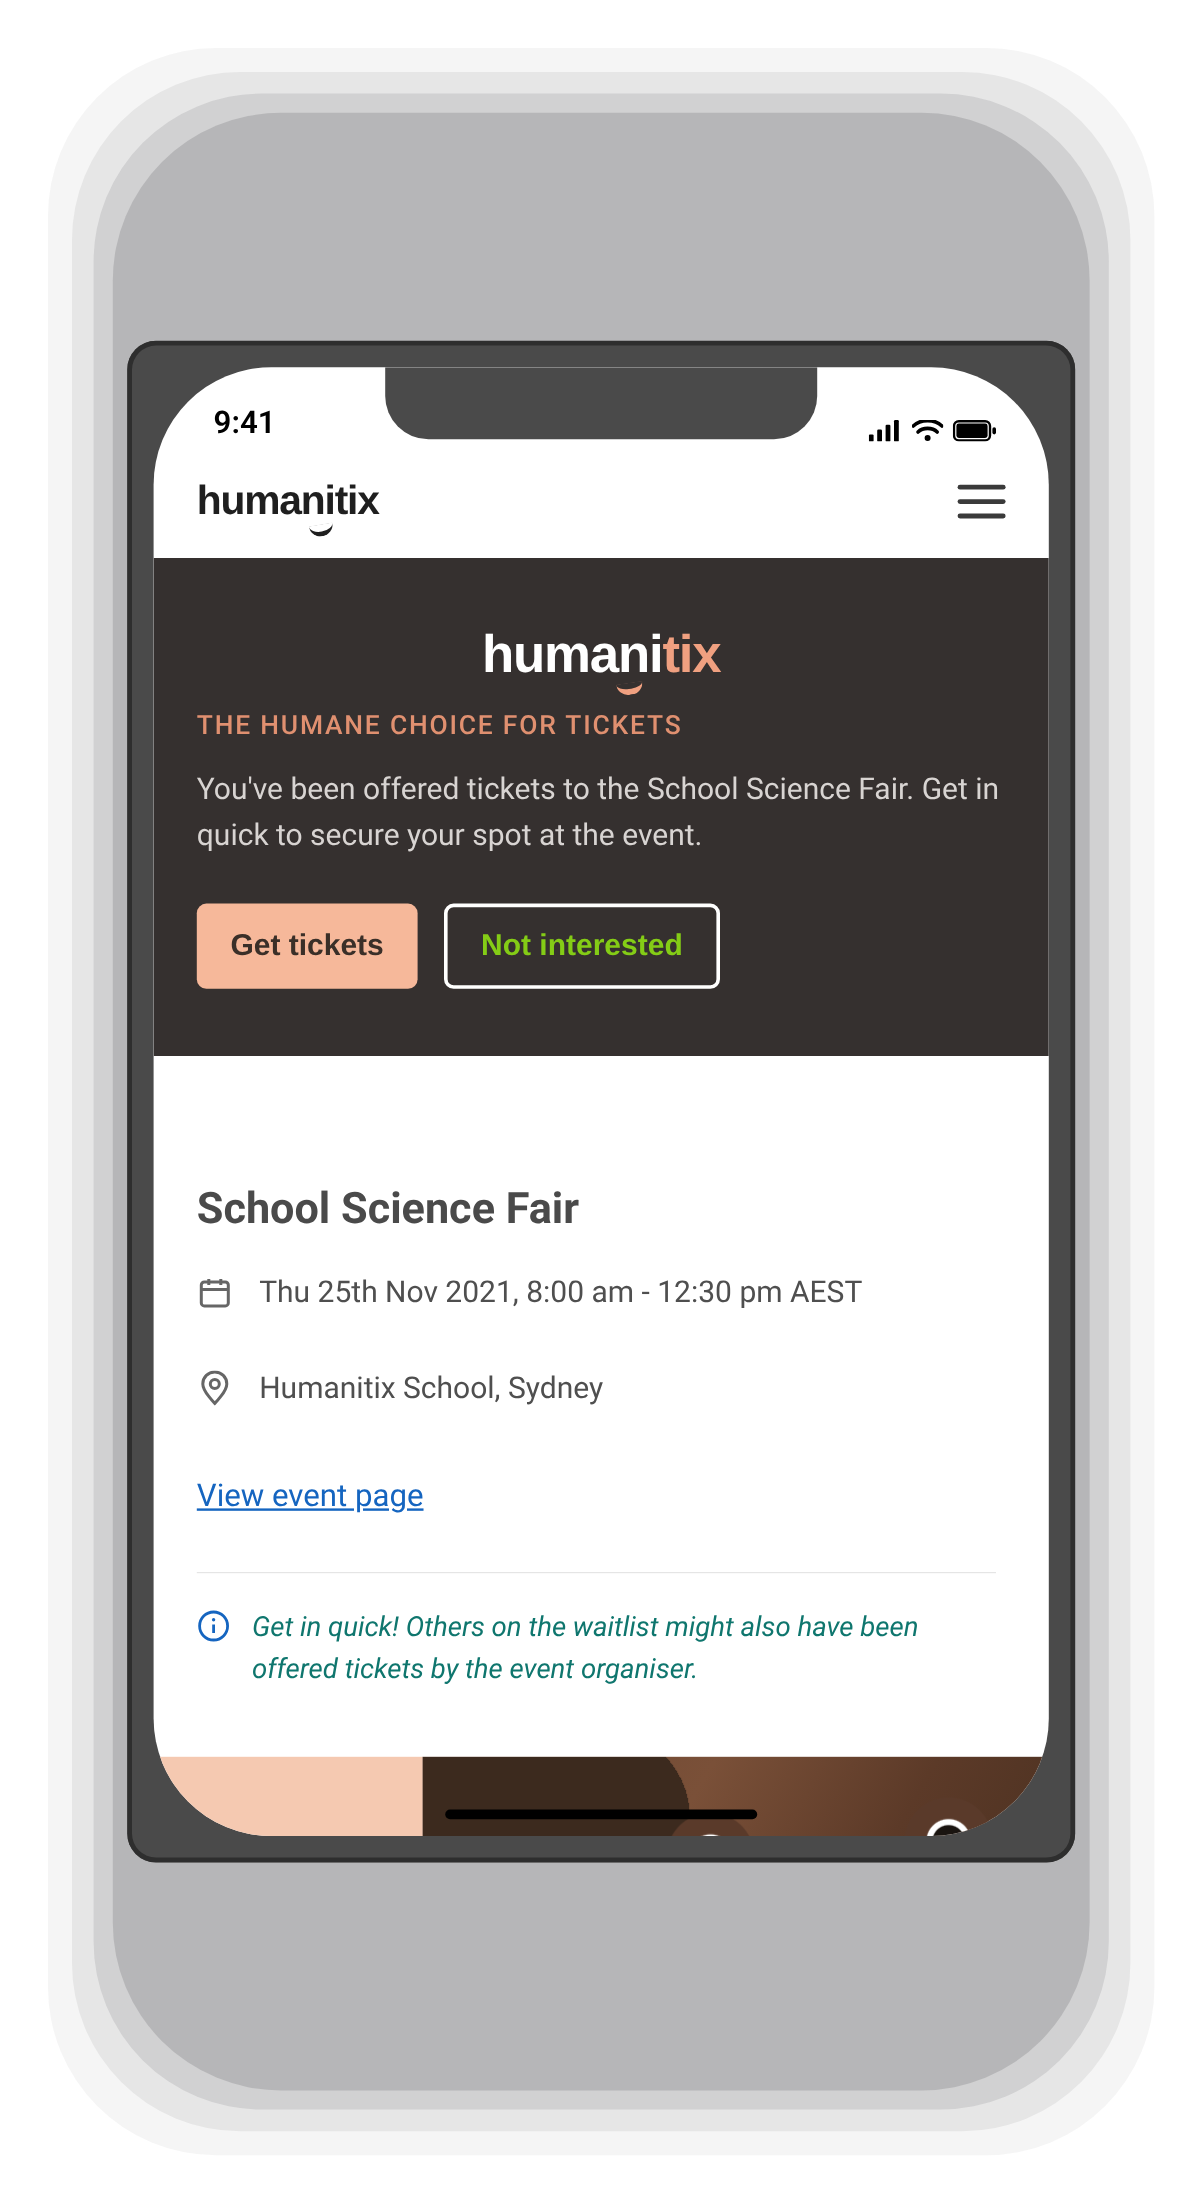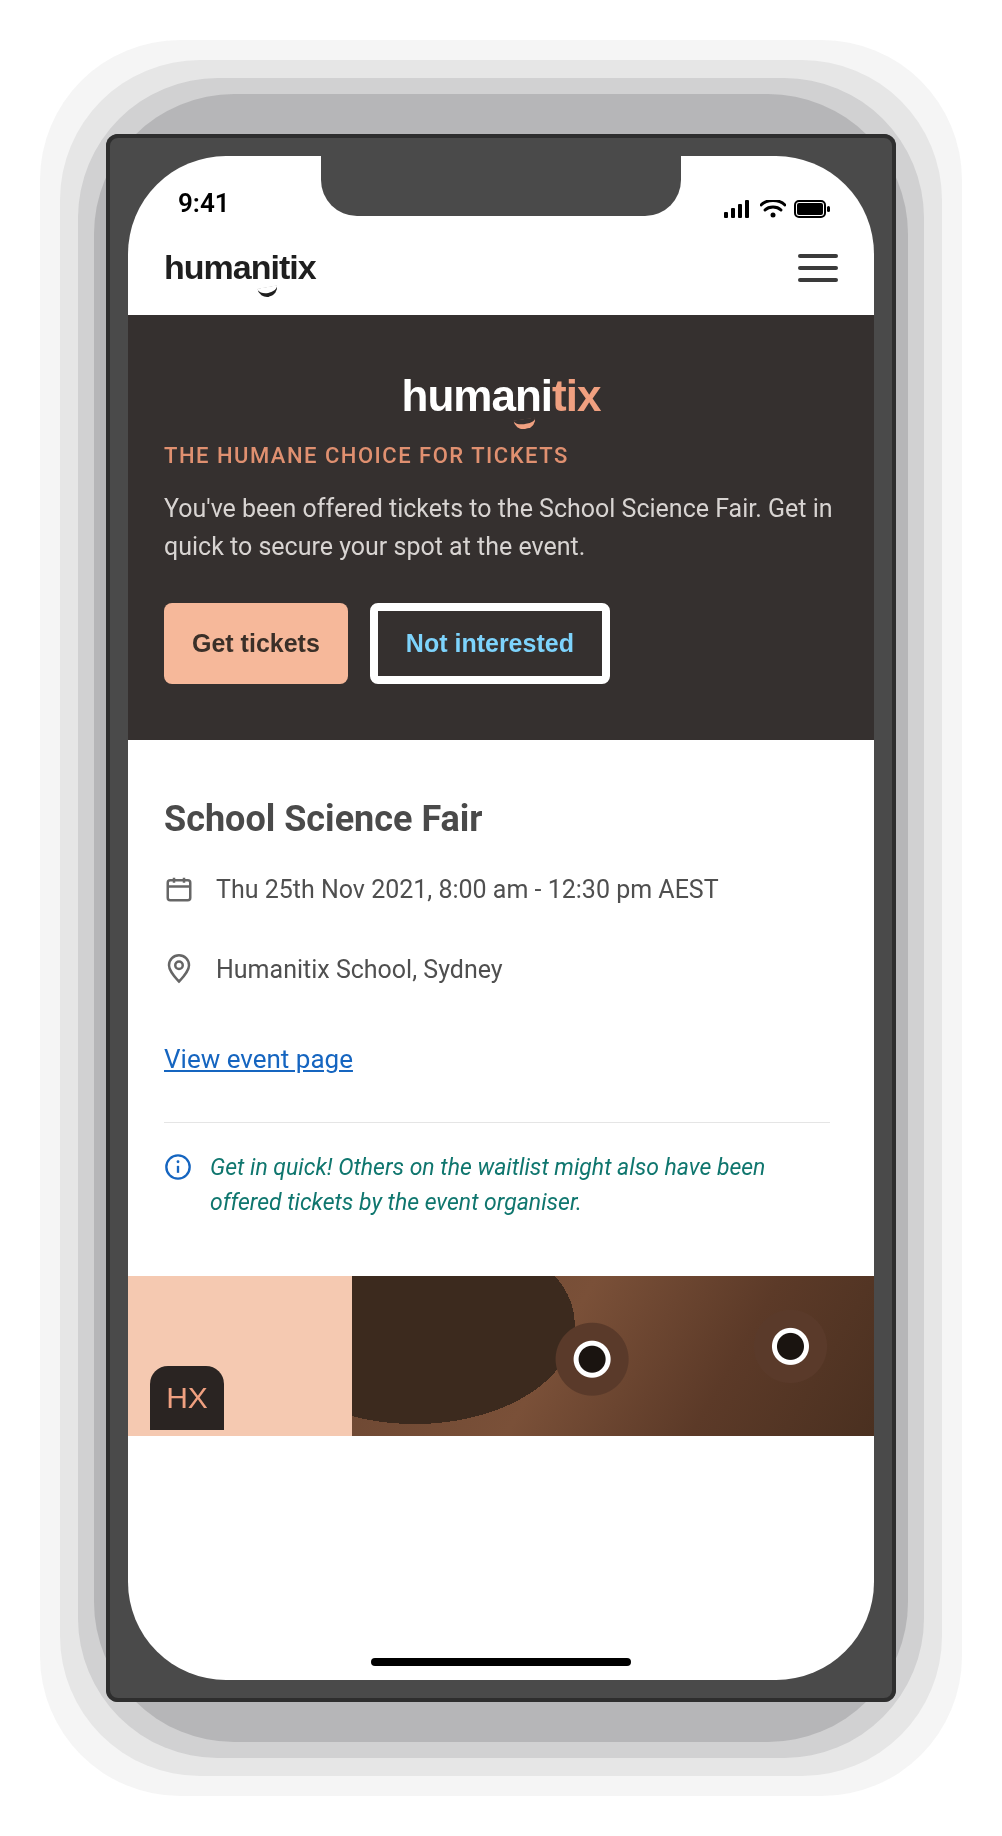--- a/index.html
+++ b/index.html
@@ -24,23 +24,23 @@
     border-radius: 140px;
   }
   .sb1 { background: rgba(60,60,65,0.05); }
   .sb2 { background: rgba(60,60,65,0.08); }
   .sb3 { background: rgba(60,60,65,0.12); }
   .sb4 { background: rgba(60,60,65,0.18); }
 
   .phone {
     position: relative;
     width: 790px;
-    height: 1568px;
+    height: 1268px;
     background: #4a4a4a;
-    border-radius: 12px;
+    border-radius: 24px;
     box-shadow: inset 0 0 0 4px #2e2e2e;
     overflow: hidden;
   }
   .phone-inner {
     position: absolute;
     top: 22px; left: 22px; right: 22px; bottom: 22px;
     background: #fff;
     border-radius: 98px;
     overflow: hidden;
   }
@@ -195,27 +195,28 @@
     border-radius: 8px;
     cursor: pointer;
     border: none;
   }
   .btn-primary {
     background: #f6b89a;
     color: #3a2f28;
   }
   .btn-outline {
     background: transparent;
-    border: 8px solid #ffffff;
-    color: #7dd3fc;
+    border: 3px solid #ffffff;
+    color: #84cc16;
   }
 
   
   .event {
     padding: 58px 44px 30px 36px;
+    margin-top: 48px;
   }
   .event-title {
     font-size: 36px;
     font-weight: 700;
     color: #4a4a4a;
   }
   .event-row {
     display: flex;
     align-items: center;
     gap: 22px;

